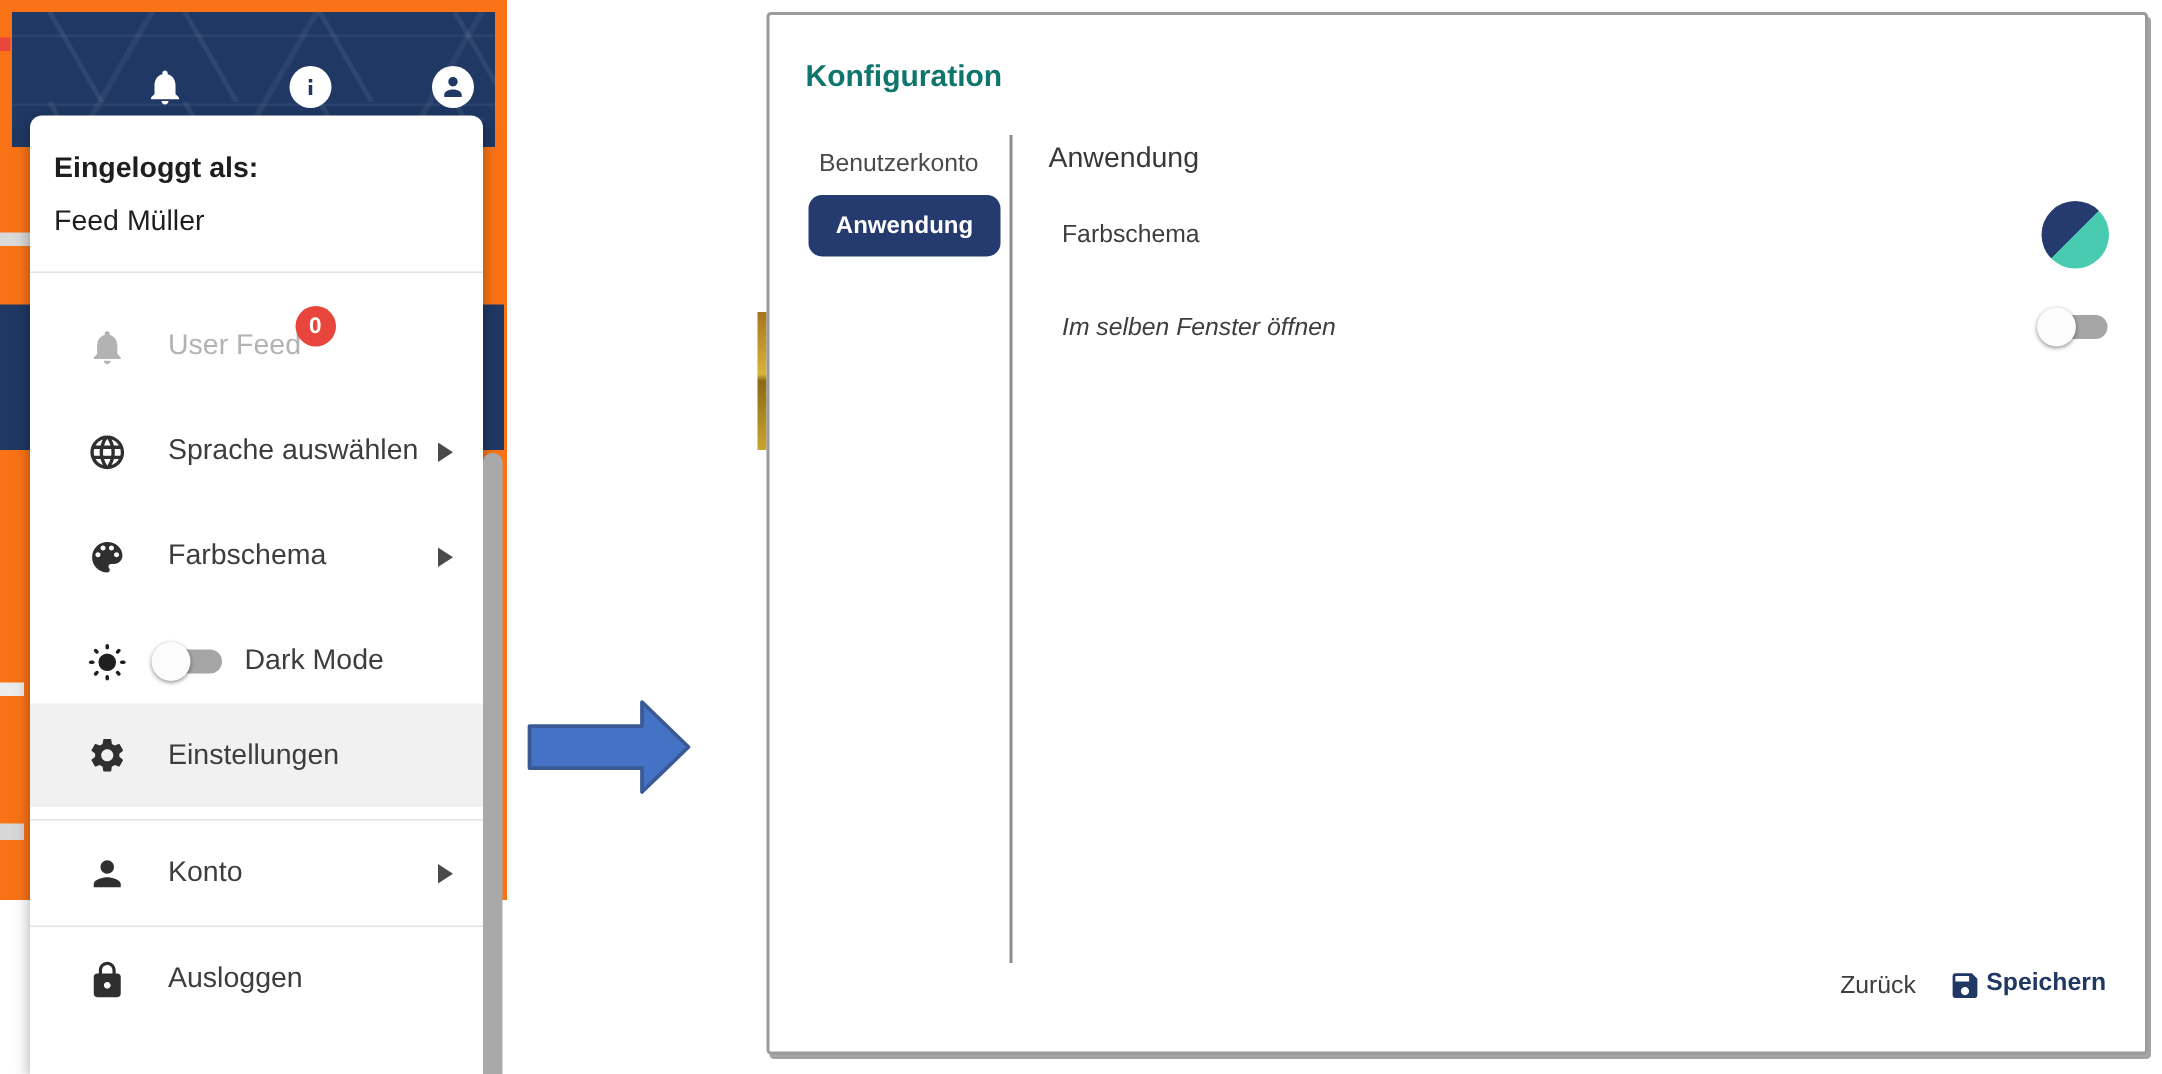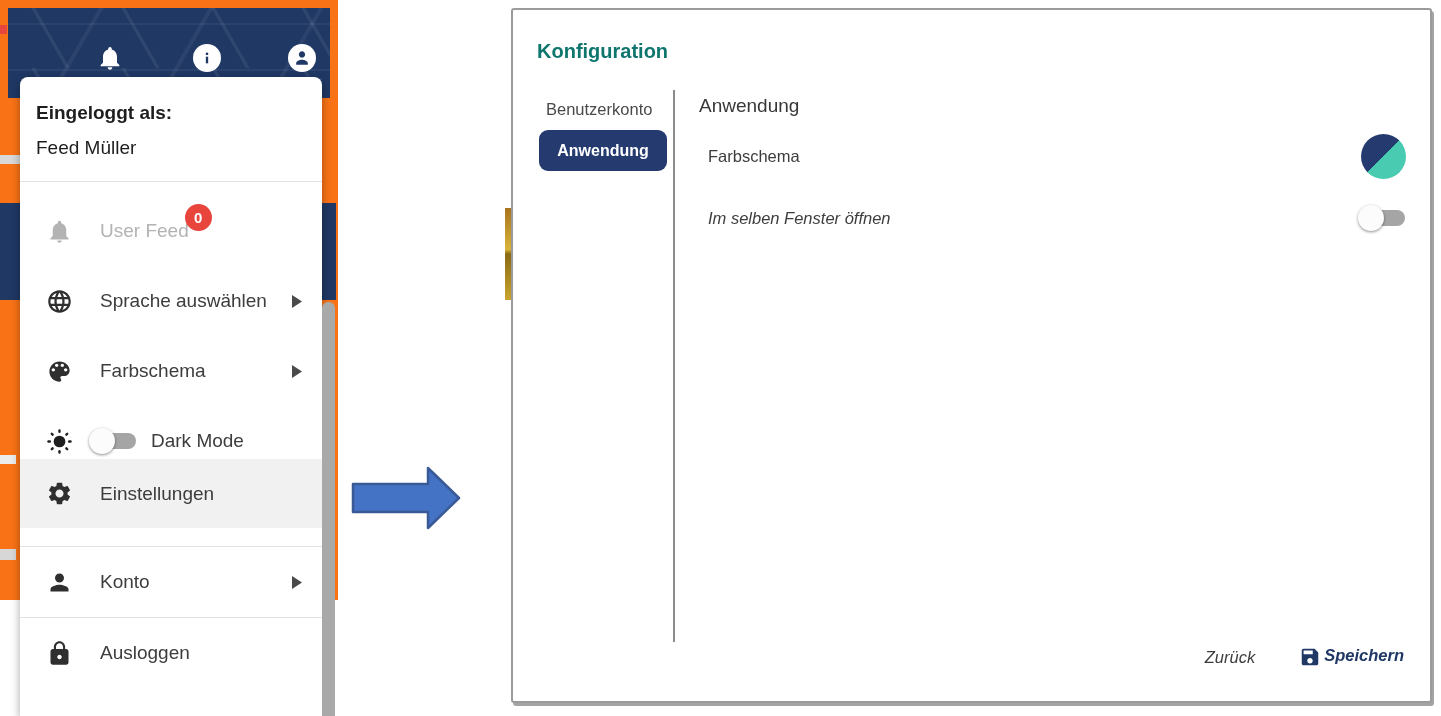--- a/index.html
+++ b/index.html
@@ -28,21 +28,21 @@
                 display:flex; align-items:center; justify-content:center; }
 
   
   #menu-panel { left:20px; top:77px; width:302px; height:639px; background:#fff;
     border-radius:8px 8px 0 0; box-shadow:0 3px 10px rgba(0,0,0,0.35); }
   .mp-label { left:16px; font-size:19px; color:#1e1e1e; }
   #logged-in { top:25px; font-weight:bold; }
   #user-name { top:60px; }
   .mdivider { left:0; width:100%; height:1px; background:#e3e3e3; }
   .mrow { left:0; width:100%; height:70px; display:flex; align-items:center;
-          padding:0 20px 0 26px; }
+          padding:0 20px 0 38px; }
   .mrow .mlabel { font-size:19px; color:#3d3d3d; white-space:nowrap; }
   .mrow svg.micon { width:27px; height:27px; margin-right:27px; flex:none; }
   .chev { margin-left:auto; flex:none; }
   .row-disabled .mlabel { color:#b3b3b3; }
   .row-highlight { background:#f1f1f1; }
 
   .badge { position:relative; top:-14px; left:-4px; width:27px; height:27px;
     border-radius:50%; background:#e8453c; color:#fff; font-size:15px; font-weight:bold;
     display:flex; align-items:center; justify-content:center; flex:none; }
 
@@ -73,21 +73,21 @@
     display:flex; align-items:center; justify-content:center; }
   #dlg-vline { left:160px; top:80px; width:2px; height:552px; background:#8c8c8c; }
   #dlg-heading { left:186px; top:85px; font-size:19px; color:#383838; }
   .dlg-row { left:195px; right:24px; display:flex; align-items:center;
              justify-content:space-between; }
   #dlg-row-farbschema { top:120px; height:52px; }
   #dlg-row-fenster { top:188px; height:40px;font-style:italic; }
   .dlg-row .dlabel { font-size:16.5px; color:#3d3d3d; }
   #color-swatch { width:45px; height:45px; border-radius:50%;
     background:linear-gradient(135deg,#253a6e 0 50%,#49cbb1 50% 100%); flex:none; }
-  #dlg-footer { right:26px; top:636px; display:flex; align-items:center; gap:44px;font-style:italic; }
+  #dlg-footer { right:26px; top:636px; display:flex; align-items:center; gap:22px; }
   #back-button { font-size:16.5px; color:#3d3d3d; }
   #save-button { display:flex; align-items:flex-start; gap:3px; color:#1f3864;
     font-size:16.5px; font-weight:bold; }
 </style>
 </head>
 <body>
 
 <div id="left-shot" class="abs">
 
   <div class="abs bg-red-dash"></div>
@@ -163,21 +163,21 @@
       </svg>
       <span id="dark-mode-toggle" class="toggle">
         <span class="track"></span>
         <span class="knob"></span>
       </span>
       <span class="mlabel">Dark Mode</span>
     </div>
 
     <div class="abs mdivider" style="top:399px;"></div>
 
-    <div class="abs mrow row-highlight" style="top:382px; height:69px;">
+    <div class="abs mrow row-highlight" style="top:392px; height:69px;">
       <svg class="micon" viewBox="0 0 24 24">
         <path fill="#2f2f2f" d="M19.14 12.94c.04-.3.06-.61.06-.94 0-.32-.02-.64-.07-.94l2.03-1.58c.18-.14.23-.41.12-.61l-1.92-3.32c-.12-.22-.37-.29-.59-.22l-2.39.96c-.5-.38-1.03-.7-1.62-.94l-.36-2.54c-.04-.24-.24-.41-.48-.41h-3.84c-.24 0-.43.17-.47.41l-.36 2.54c-.59.24-1.13.57-1.62.94l-2.39-.96c-.22-.08-.47 0-.59.22L2.74 8.87c-.12.21-.08.47.12.61l2.03 1.58c-.05.3-.09.63-.09.94s.02.64.07.94l-2.03 1.58c-.18.14-.23.41-.12.61l1.92 3.32c.12.22.37.29.59.22l2.39-.96c.5.38 1.03.7 1.62.94l.36 2.54c.05.24.24.41.48.41h3.84c.24 0 .44-.17.47-.41l.36-2.54c.59-.24 1.13-.56 1.62-.94l2.39.96c.22.08.47 0 .59-.22l1.92-3.32c.12-.22.07-.47-.12-.61l-2.01-1.58zM12 15.6c-1.98 0-3.6-1.62-3.6-3.6s1.62-3.6 3.6-3.6 3.6 1.62 3.6 3.6-1.62 3.6-3.6 3.6z"></path>
       </svg>
       <span class="mlabel">Einstellungen</span>
     </div>
 
     <div class="abs mdivider" style="top:469px;"></div>
 
     <div class="abs mrow" style="top:470px;">
       <svg class="micon" viewBox="0 0 24 24">

